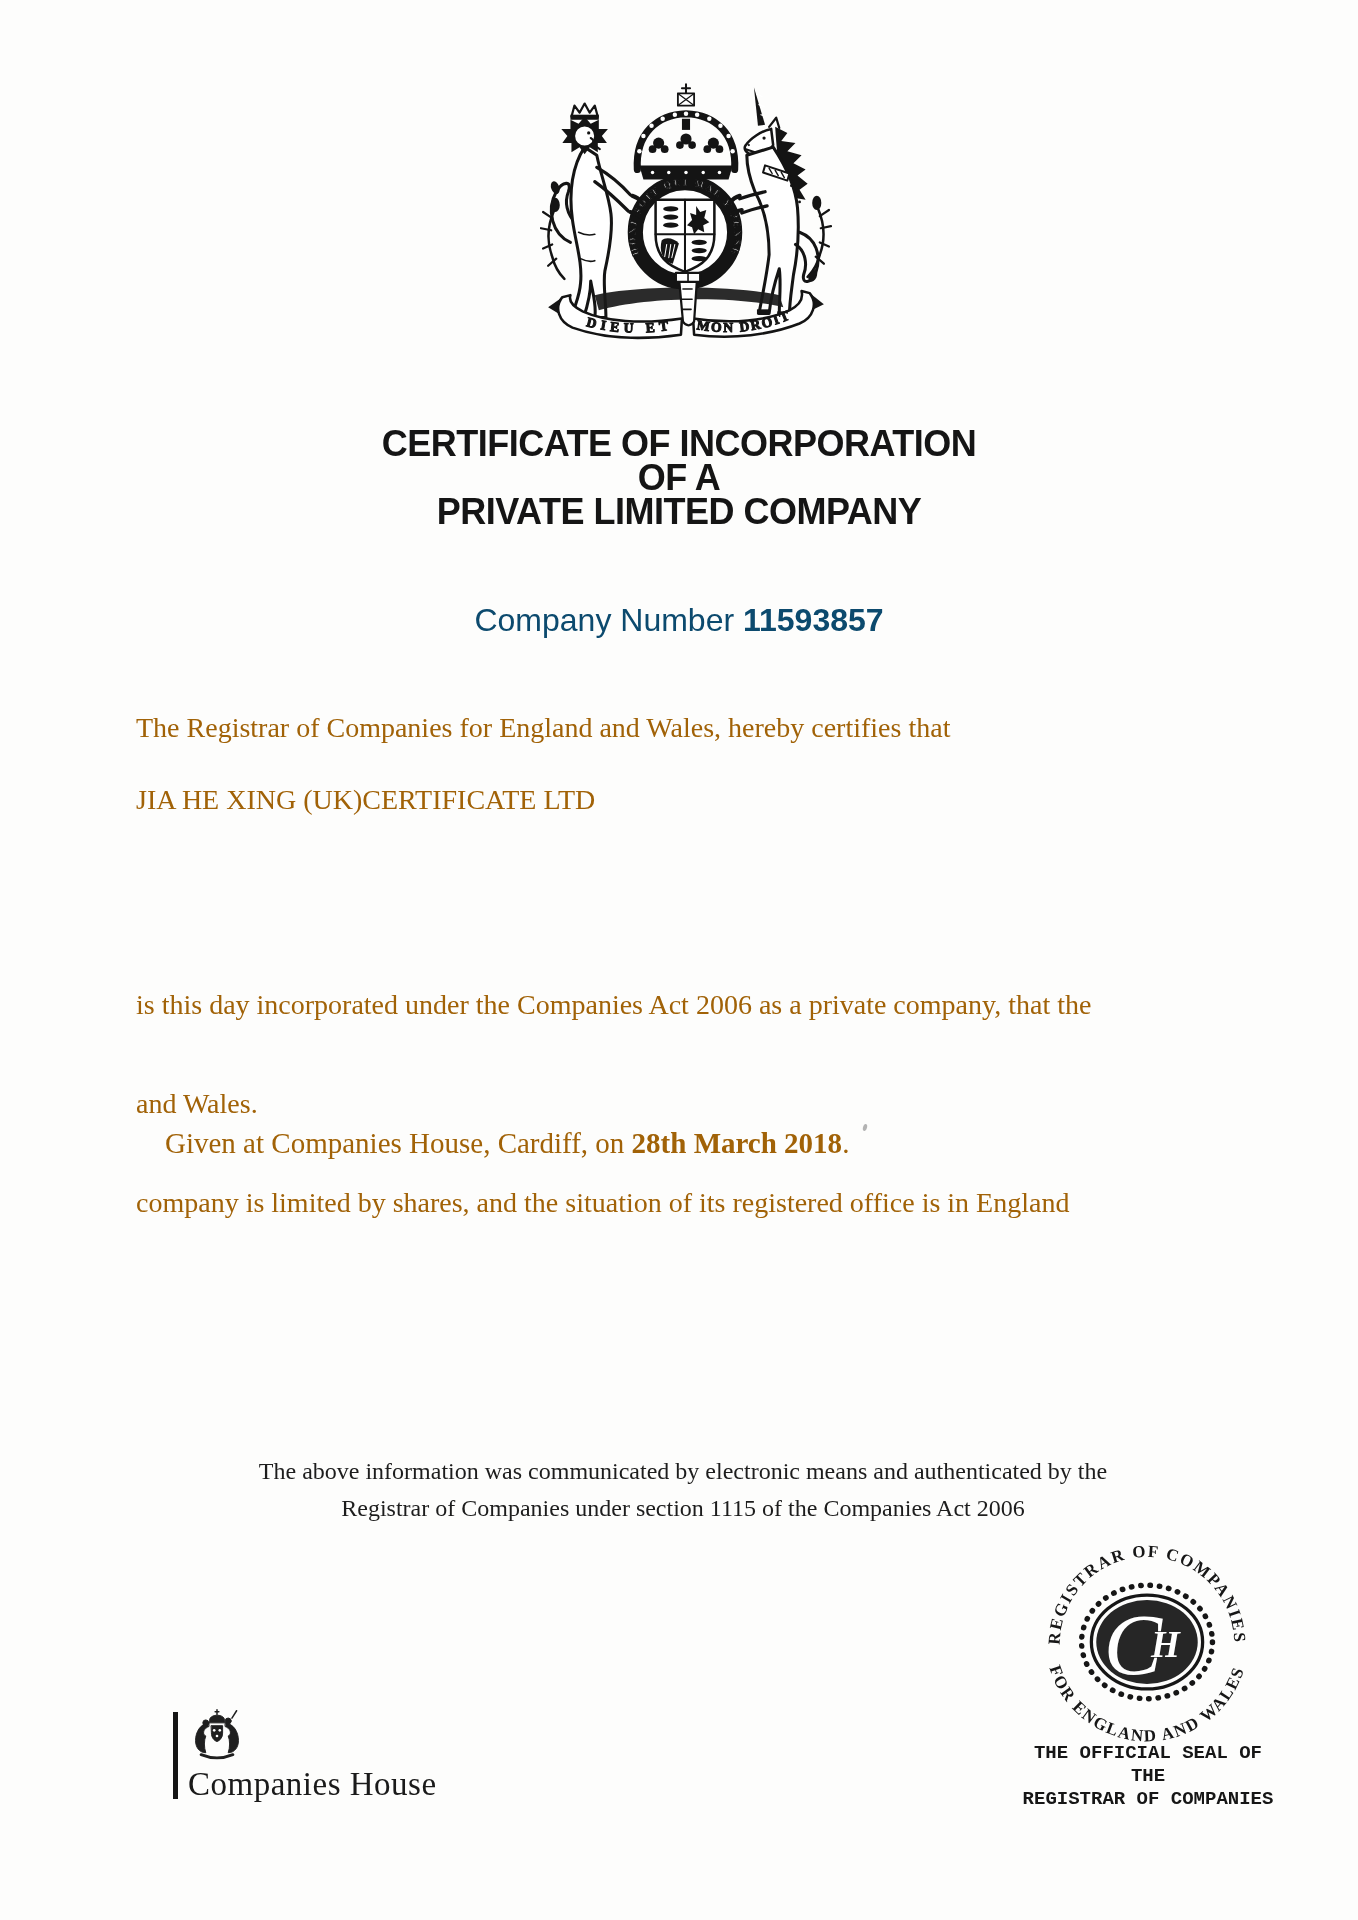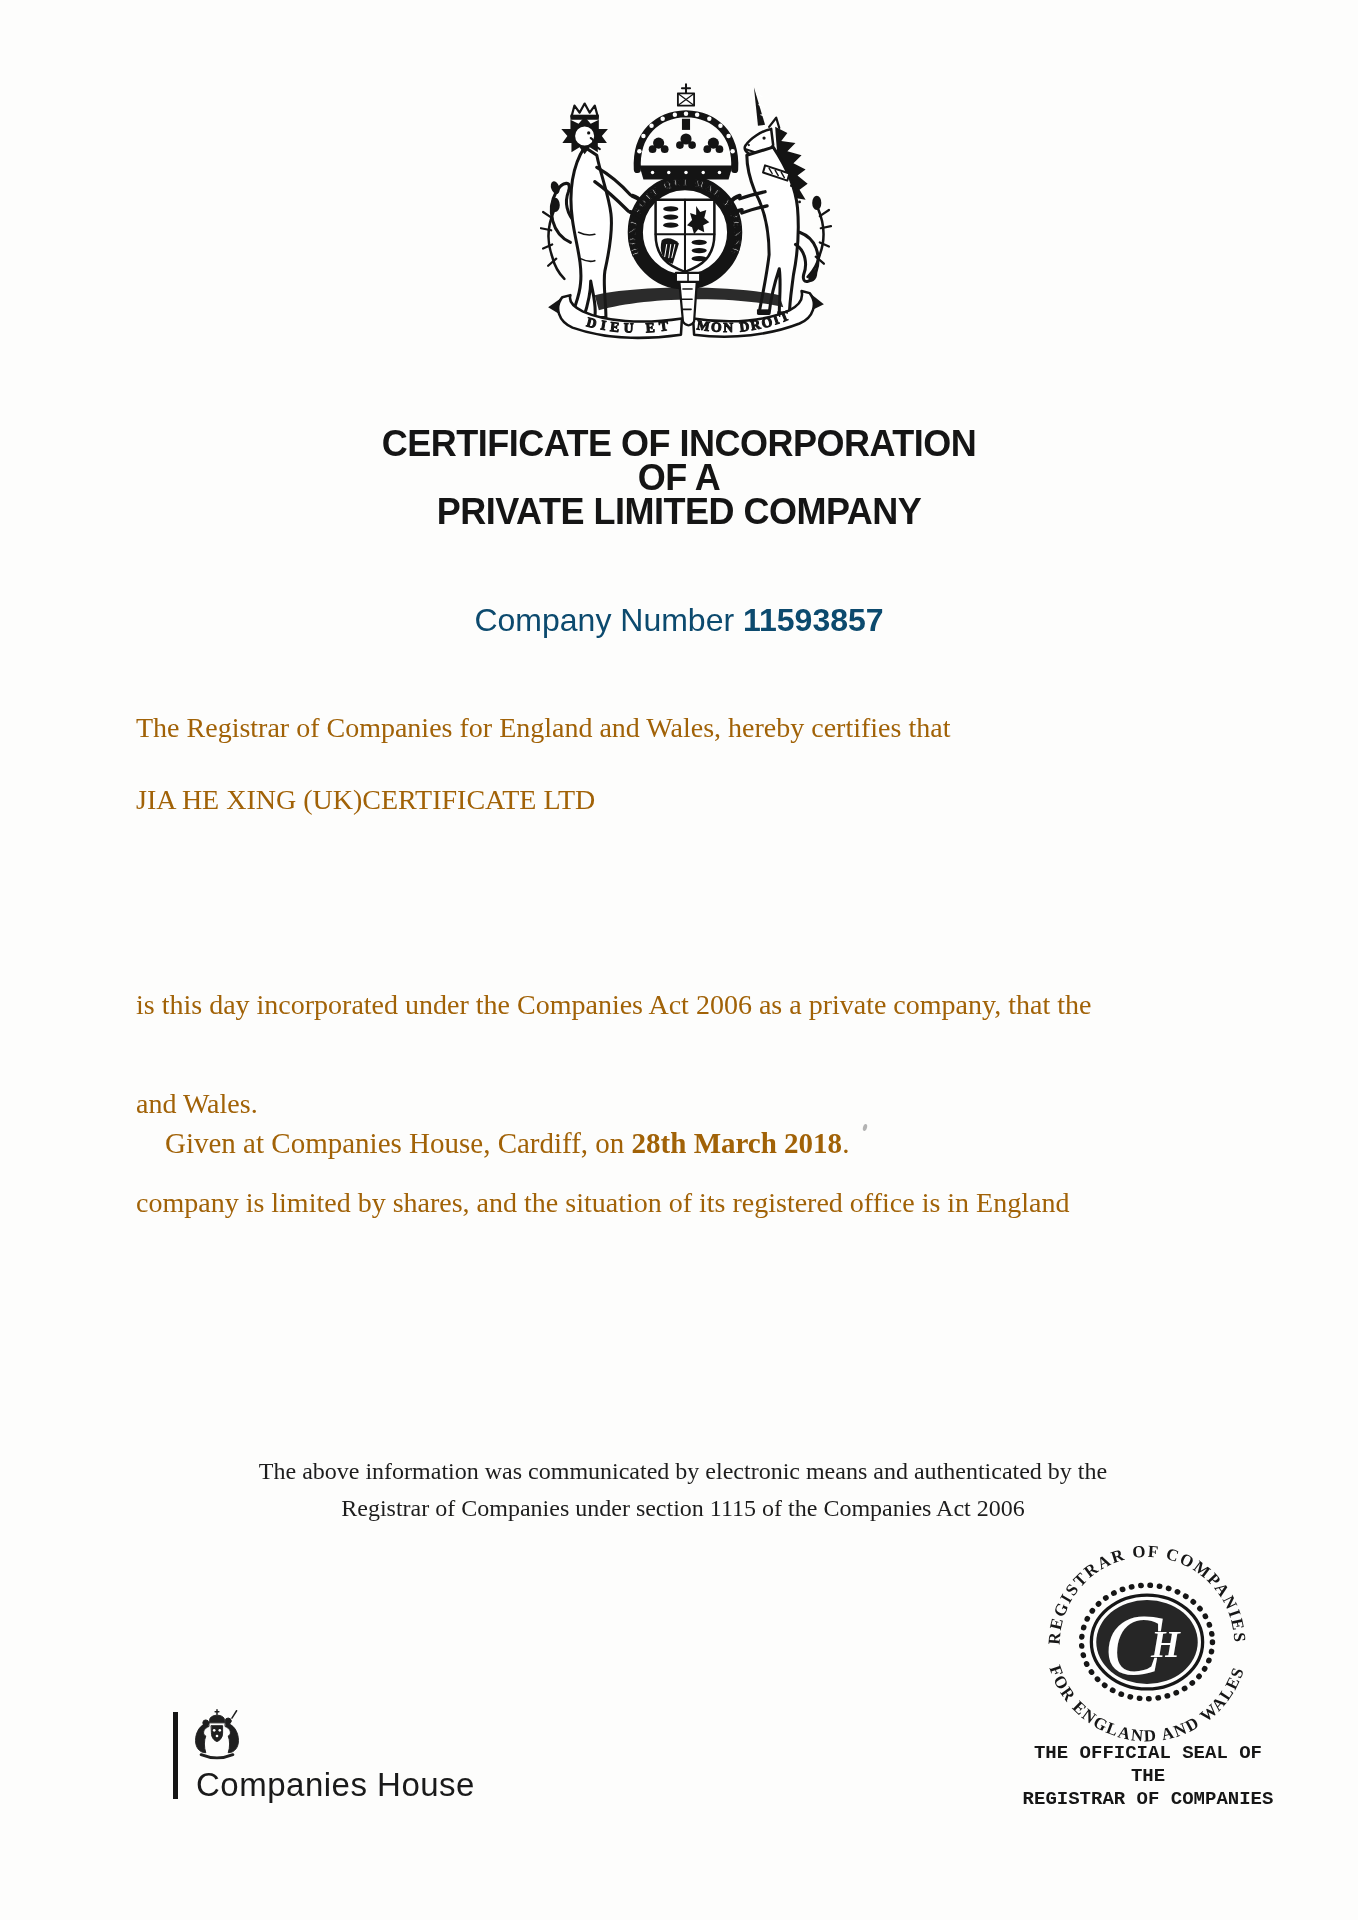--- a/index.html
+++ b/index.html
@@ -32,22 +32,22 @@
     font-size:24px;line-height:37px;color:#1d1d1d;
   }
   
   .seal-caption{
     left:1022px;top:1742px;width:252px;text-align:center;
     font-family:Liberation Mono, monospace;font-weight:bold;
     font-size:19px;line-height:23px;color:#161616;
   }
   .ch-bar{left:173px;top:1712px;width:5px;height:87px;background:#151515;}
   .ch-wordmark{
-    left:196px;top:1766px;
-    font-family:Liberation Sans, sans-serif;font-size:33px;
+    left:188px;top:1766px;
+    font-family:Liberation Serif, serif;font-size:33px;
     letter-spacing:0.5px;color:#1a1a1a;
   }
   .speck{left:863px;top:1124px;width:4px;height:7px;border-radius:50%;
     background:#777;opacity:.55;transform:rotate(15deg);}
   svg text{font-family:"Liberation Serif", serif;}
 </style>
 </head>
 <body>
 
 <div class="page">

